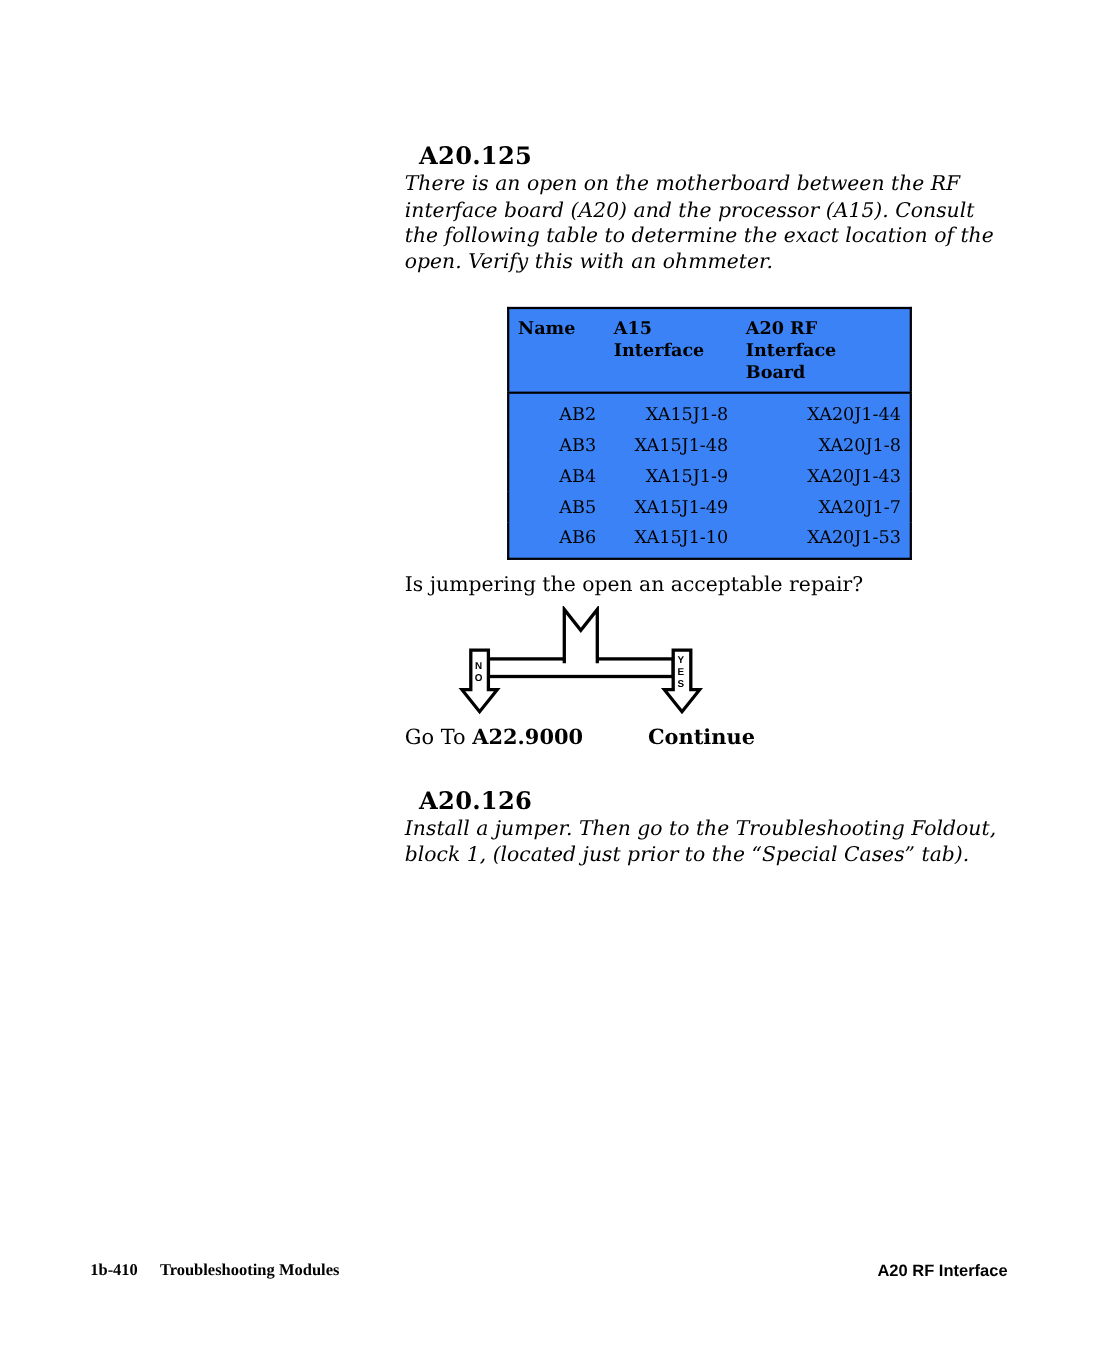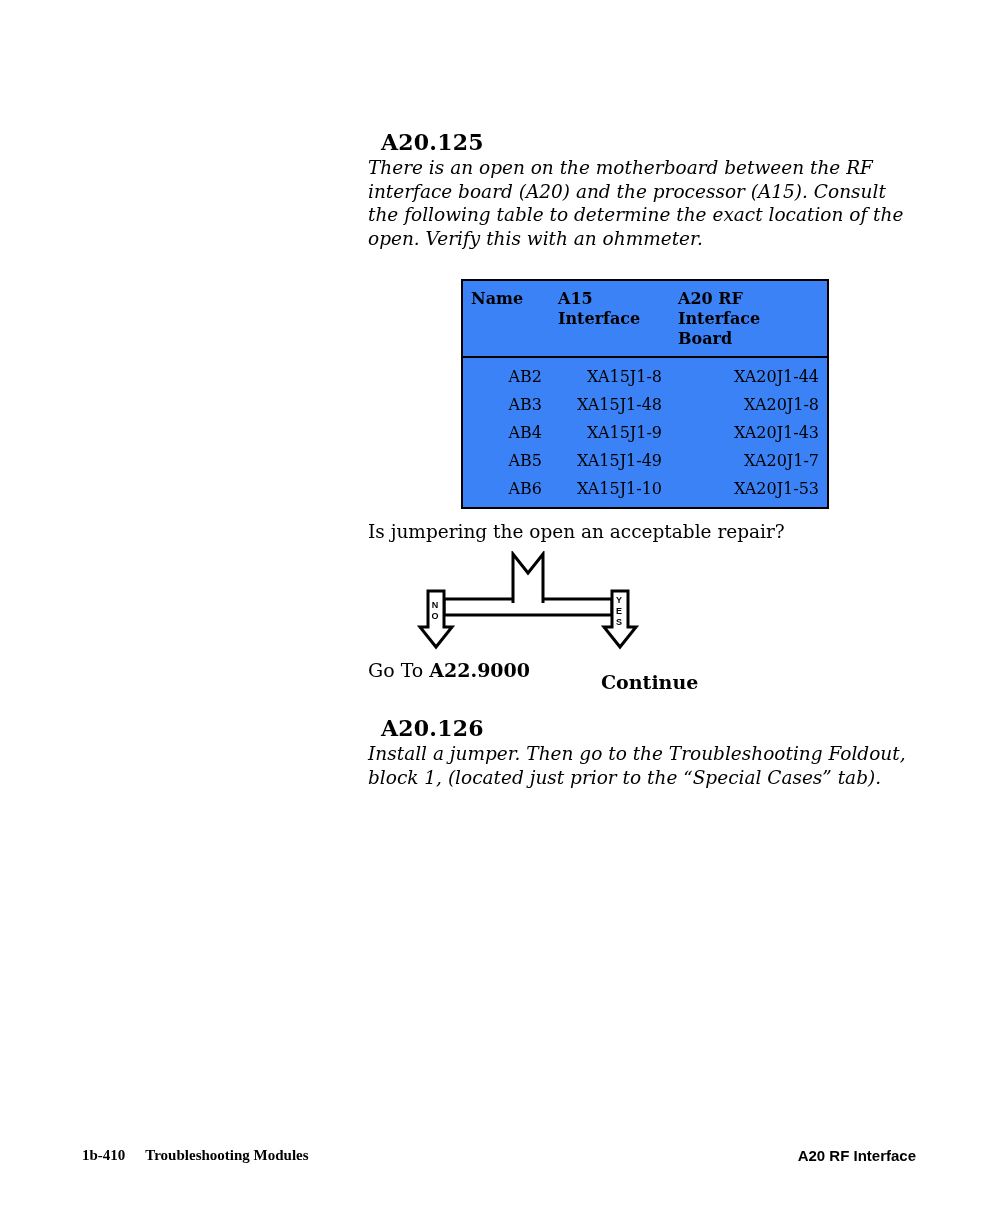--- a/index.html
+++ b/index.html
@@ -79,21 +79,21 @@
   .no-label{left:430px;top:600px;}
   .yes-label{left:614px;top:595px;}
 
   .no-result{
     position:absolute;left:368px;top:659px;
     font-size:19px;margin:0;
   }
   .no-result .target{font-weight:bold;}
   .yes-result{
     position:absolute;left:589px;top:659px;
-    font-size:19px;font-weight:bold;margin:12px;
+    font-size:19px;font-weight:bold;margin:0;
   }
 
   .footer-left{
     position:absolute;left:82px;top:1147px;
     font-family:Liberation Serif, serif;
     font-weight:bold;font-size:15px;
     display:flex;gap:20px;
   }
   .footer-right{
     position:absolute;right:92px;top:1147px;

